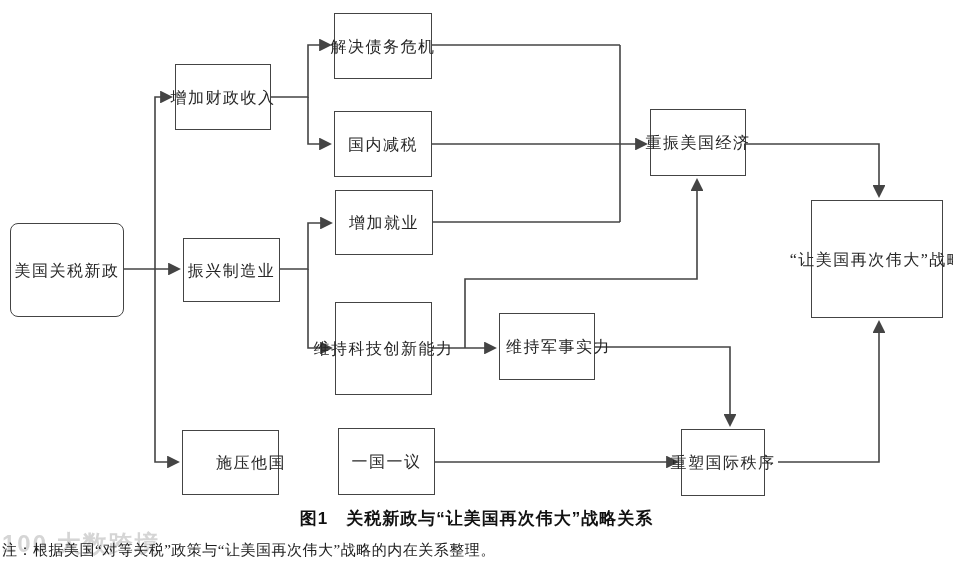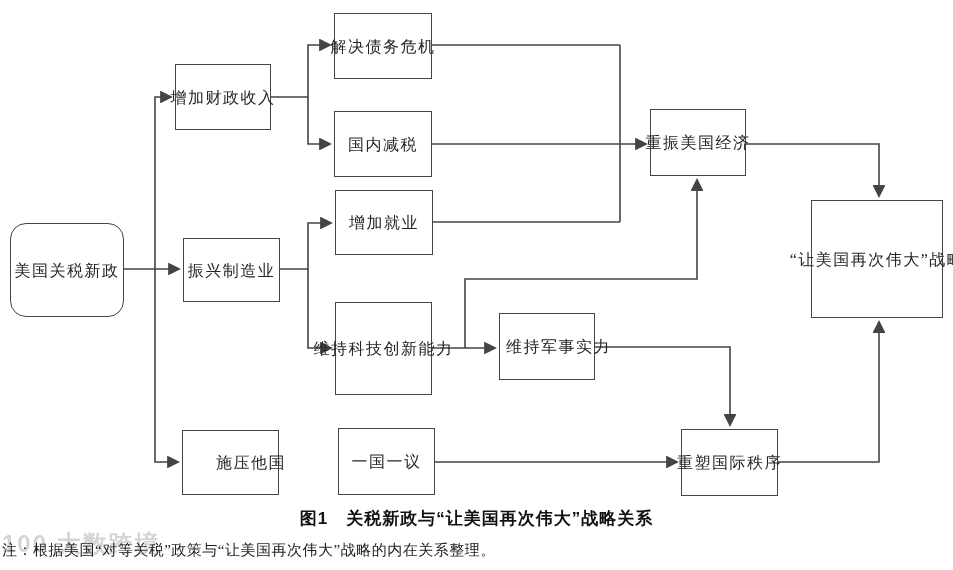--- a/index.html
+++ b/index.html
@@ -23,21 +23,21 @@
     border:1.6px solid var(--line);
     background:var(--paper);
     display:flex;flex-direction:row;
     align-items:center;justify-content:center;
     text-align:center;
     font-size:16px;line-height:27px;
     letter-spacing:1.5px;
     color:var(--ink);
     box-sizing:border-box;
   }
-  .node.rounded{border-radius:16px;}
+  .node.rounded{border-radius:8px;}
   .node span{display:block;white-space:nowrap;}
   .caption{
     position:absolute;left:0;top:507px;width:953px;
     text-align:center;
     font-family:"Liberation Sans", sans-serif;
     font-weight:bold;font-size:17px;
     color:#111111;letter-spacing:1px;
   }
   .caption .cap-label{margin-right:18px;}
   .note{
@@ -125,21 +125,21 @@
   <div class="node" style="left:499px;top:313px;width:96px;height:67px;padding-left:23px;">
     <span>维持军事</span>
     <span>实力</span>
   </div>
 
   <div class="node" style="left:650px;top:109px;width:96px;height:67px;">
     <span>重振美国</span>
     <span>经济</span>
   </div>
 
-  <div class="node" style="left:681px;top:429px;width:97px;height:67px;">
+  <div class="node" style="left:681px;top:429px;width:84px;height:67px;">
     <span>重塑国际</span>
     <span>秩序</span>
   </div>
 
   <div class="node" style="left:182px;top:430px;width:97px;height:65px;padding-left:41px;">
     <span>施压</span>
     <span>他国</span>
   </div>
 
   <div class="node" style="left:338px;top:428px;width:97px;height:67px;text-align:right;">

